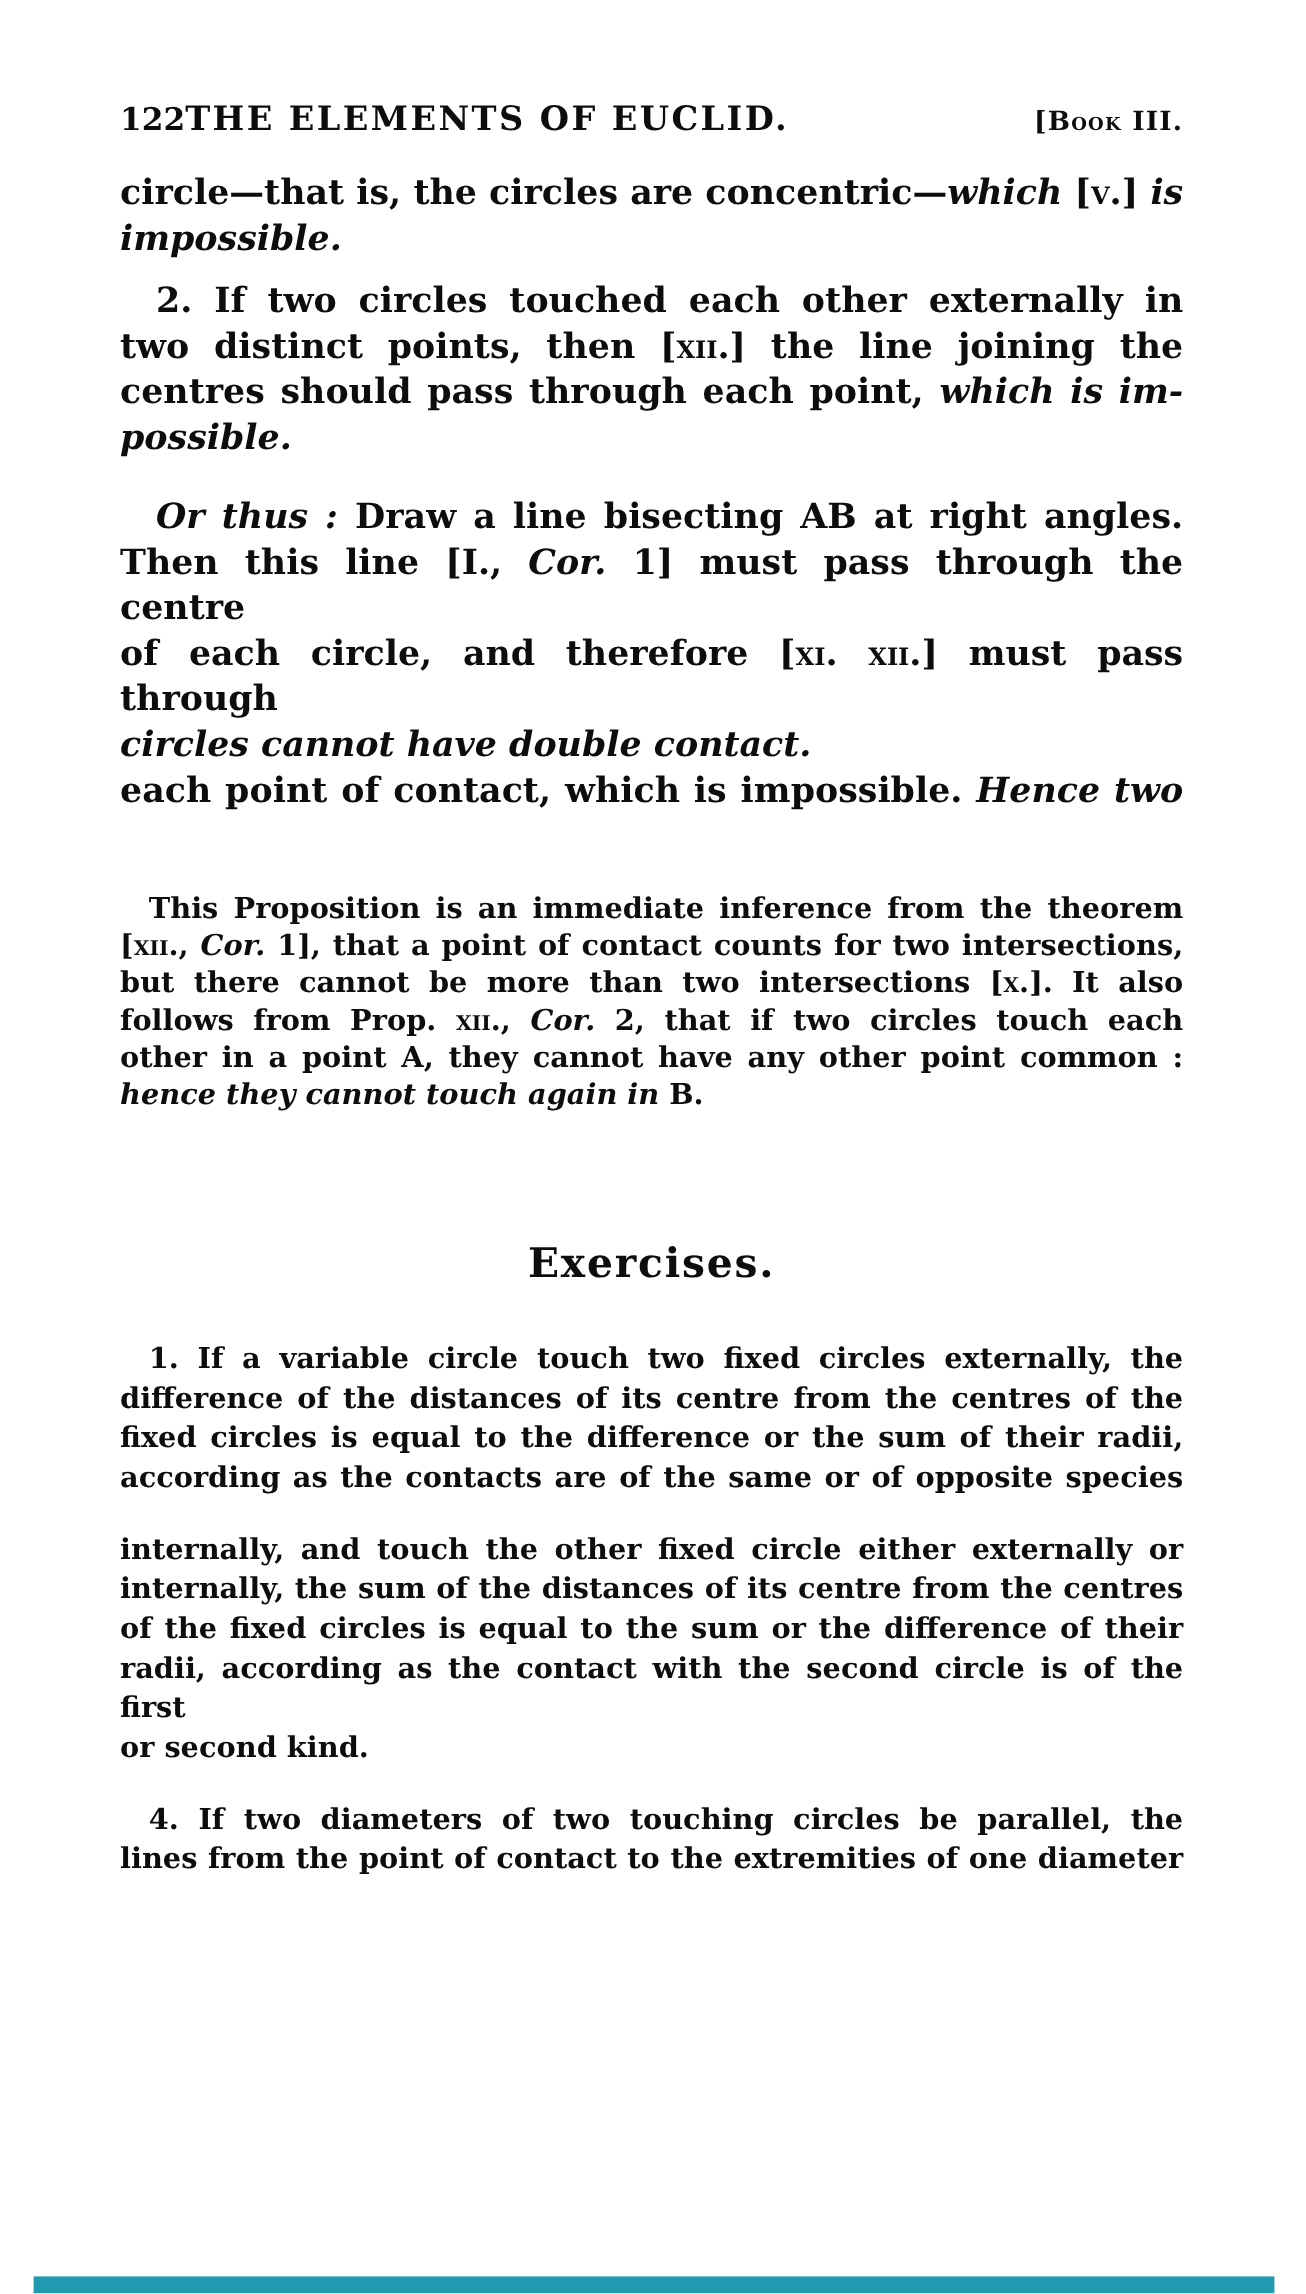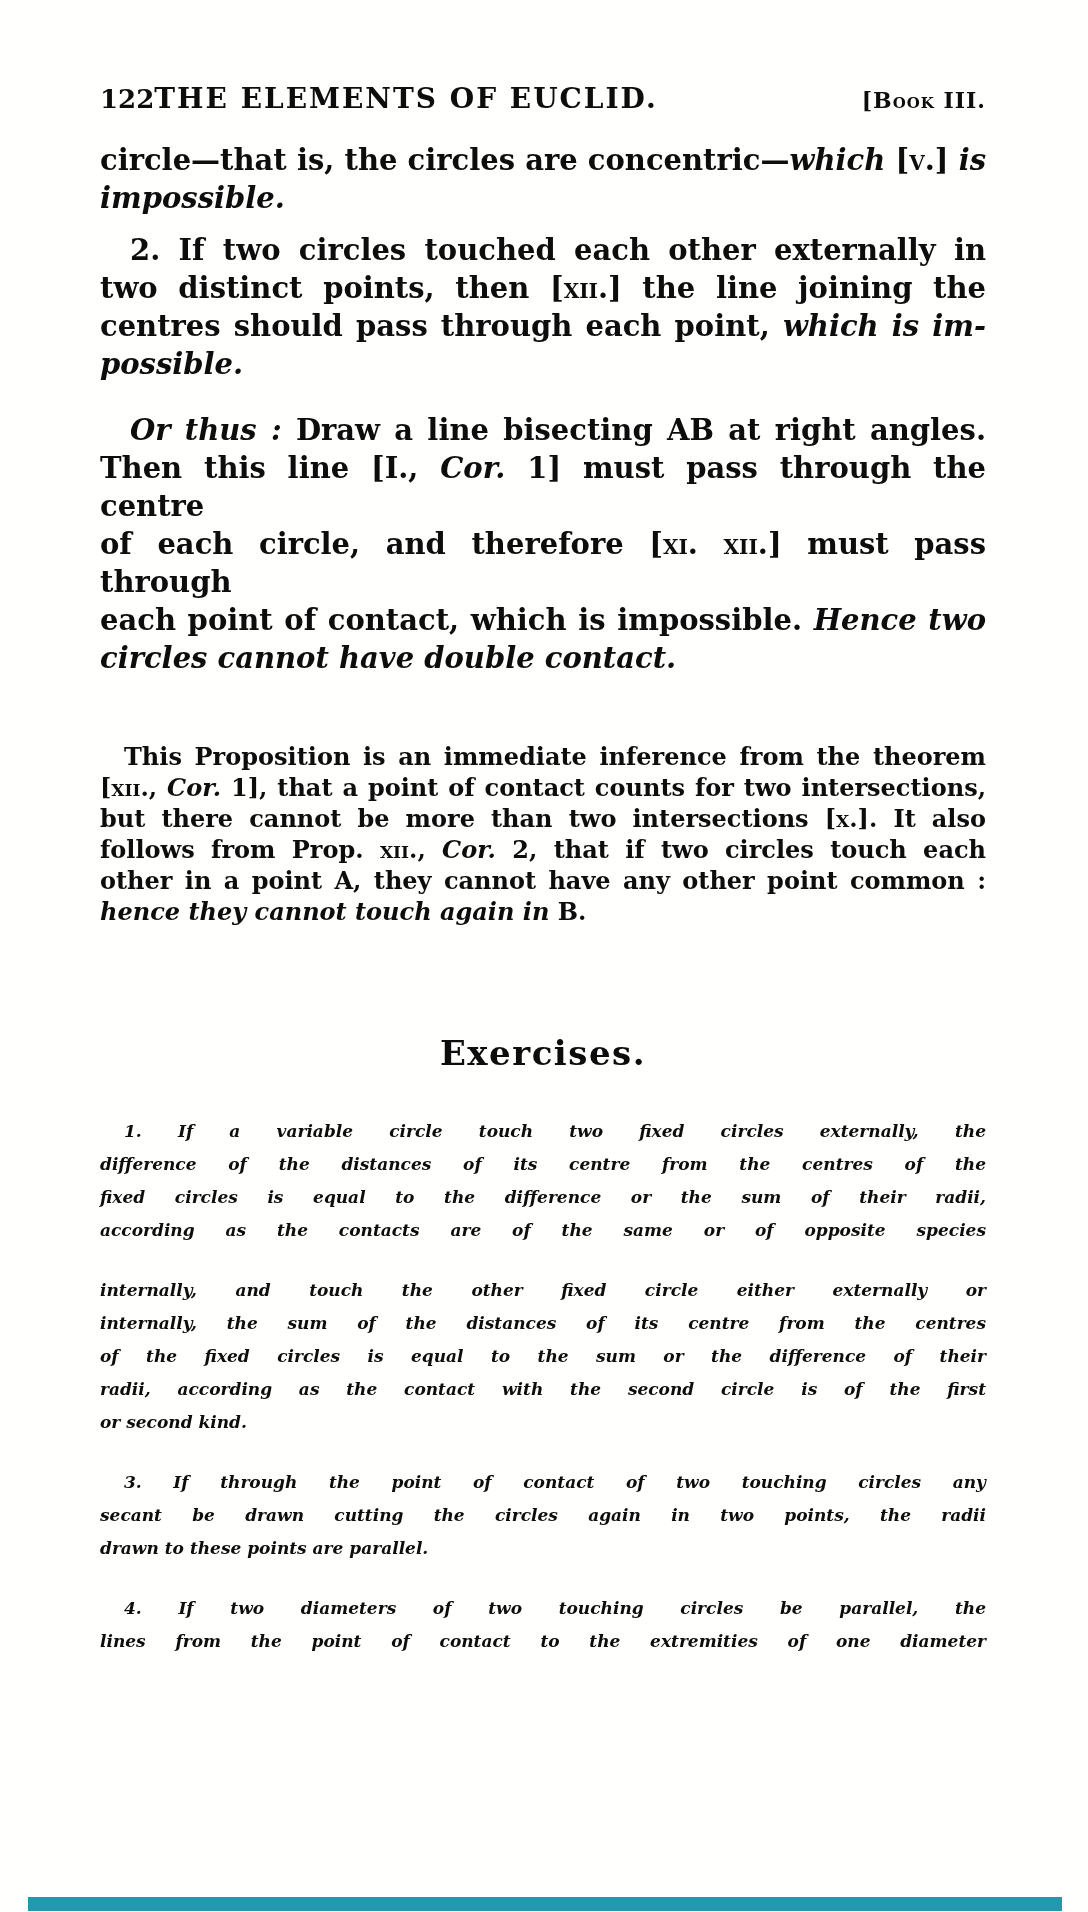--- a/index.html
+++ b/index.html
@@ -14,21 +14,21 @@
     padding:82px 102px 0 100px;
     overflow:hidden;
   }
   header { display:flex; align-items:baseline; margin-bottom:26px; }
   [data-name="page-number"]   { font-size:26px; }
   [data-name="running-title"] { flex:1; font-size:28px; letter-spacing:2px; }
   [data-name="book-reference"]{ font-size:22px; font-variant-caps:small-caps; letter-spacing:1px; }
 
   .block.main  { font-size:29px; line-height:38px; }
   .block.small { font-size:24px; line-height:31px; }
-  .block.ex    { font-size:17px; line-height:33px;font-style:italic; }
+  .block.ex    { font-size:24px; line-height:33px; }
 
   .line       { text-align:justify; text-align-last:justify; }
   .line.last  { text-align-last:left; }
   .line.first { text-indent:30px; }
   .block.small .line.first, .block.ex .line.first { text-indent:24px; }
 
   .i  { font-style:italic;margin-top:23px; }
   .sc { font-variant-caps:small-caps; }
 
   [data-name="prop-2"]            { margin-top:14px; }
@@ -62,22 +62,22 @@
       <div class="block main" data-name="prop-2">
         <div class="line first" data-name="text-line"><span data-name="text-run">2. If two circles touched each other externally in</span></div>
         <div class="line" data-name="text-line"><span data-name="text-run">two distinct points, then [</span><span class="sc" data-name="text-run">xii.</span><span data-name="text-run">] the line joining the</span></div>
         <div class="line" data-name="text-line"><span data-name="text-run">centres should pass through each point, </span><span class="i" data-name="text-run">which is im-</span></div>
         <div class="line last" data-name="text-line"><span class="i" data-name="text-run">possible.</span></div>
       </div>
       <div class="block main" data-name="prop-alternative">
         <div class="line first" data-name="text-line"><span class="i" data-name="text-run">Or thus :</span><span data-name="text-run"> Draw a line bisecting AB at right angles.</span></div>
         <div class="line" data-name="text-line"><span data-name="text-run">Then this line [I., </span><span class="i" data-name="text-run">Cor.</span><span data-name="text-run"> 1] must pass through the centre</span></div>
         <div class="line" data-name="text-line"><span data-name="text-run">of each circle, and therefore [</span><span class="sc" data-name="text-run">xi. xii.</span><span data-name="text-run">] must pass through</span></div>
+        <div class="line last" data-name="text-line"><span class="i" data-name="text-run">circles cannot have double contact.</span></div>
         <div class="line" data-name="text-line"><span data-name="text-run">each point of contact, which is impossible. </span><span class="i" data-name="text-run">Hence two</span></div>
-        <div class="line last" data-name="text-line"><span class="i" data-name="text-run">circles cannot have double contact.</span></div>
       </div>
       <div class="block small" data-name="commentary">
         <div class="line first" data-name="text-line"><span data-name="text-run">This Proposition is an immediate inference from the theorem</span></div>
         <div class="line" data-name="text-line"><span data-name="text-run">[</span><span class="sc" data-name="text-run">xii.</span><span data-name="text-run">, </span><span class="i" data-name="text-run">Cor.</span><span data-name="text-run"> 1], that a point of contact counts for two intersections,</span></div>
         <div class="line" data-name="text-line"><span data-name="text-run">but there cannot be more than two intersections [</span><span class="sc" data-name="text-run">x.</span><span data-name="text-run">]. It also</span></div>
         <div class="line" data-name="text-line"><span data-name="text-run">follows from Prop. </span><span class="sc" data-name="text-run">xii.</span><span data-name="text-run">, </span><span class="i" data-name="text-run">Cor.</span><span data-name="text-run"> 2, that if two circles touch each</span></div>
         <div class="line" data-name="text-line"><span data-name="text-run">other in a point A, they cannot have any other point common :</span></div>
         <div class="line last" data-name="text-line"><span class="i" data-name="text-run">hence they cannot touch again in</span><span data-name="text-run"> B.</span></div>
       </div>
       <div class="block heading" data-name="exercises-heading">Exercises.</div>
@@ -87,25 +87,20 @@
         <div class="line" data-name="text-line"><span data-name="text-run">fixed circles is equal to the difference or the sum of their radii,</span></div>
         <div class="line" data-name="text-line"><span data-name="text-run">according as the contacts are of the same or of opposite species</span></div>
       </div>
       <div class="block ex" data-name="exercise-2">
         <div class="line" data-name="text-line"><span data-name="text-run">internally, and touch the other fixed circle either externally or</span></div>
         <div class="line" data-name="text-line"><span data-name="text-run">internally, the sum of the distances of its centre from the centres</span></div>
         <div class="line" data-name="text-line"><span data-name="text-run">of the fixed circles is equal to the sum or the difference of their</span></div>
         <div class="line" data-name="text-line"><span data-name="text-run">radii, according as the contact with the second circle is of the first</span></div>
         <div class="line last" data-name="text-line"><span data-name="text-run">or second kind.</span></div>
       </div>
-      <div class="block ex" data-name="exercise-3">
-        <div class="line first" data-name="text-line"><span data-name="text-run">3. If through the point of contact of two touching circles any</span></div>
-        <div class="line" data-name="text-line"><span data-name="text-run">secant be drawn cutting the circles again in two points, the radii</span></div>
-        <div class="line last" data-name="text-line"><span data-name="text-run">drawn to these points are parallel.</span></div>
-      </div>
       <div class="block ex" data-name="exercise-4">
         <div class="line first" data-name="text-line"><span data-name="text-run">4. If two diameters of two touching circles be parallel, the</span></div>
         <div class="line" data-name="text-line"><span data-name="text-run">lines from the point of contact to the extremities of one diameter</span></div>
       </div>
     </section>
 
   <div data-name="reader-nav-bar" style="background: rgb(33, 153, 175);"></div>
 </main>
 
 </body></html>

